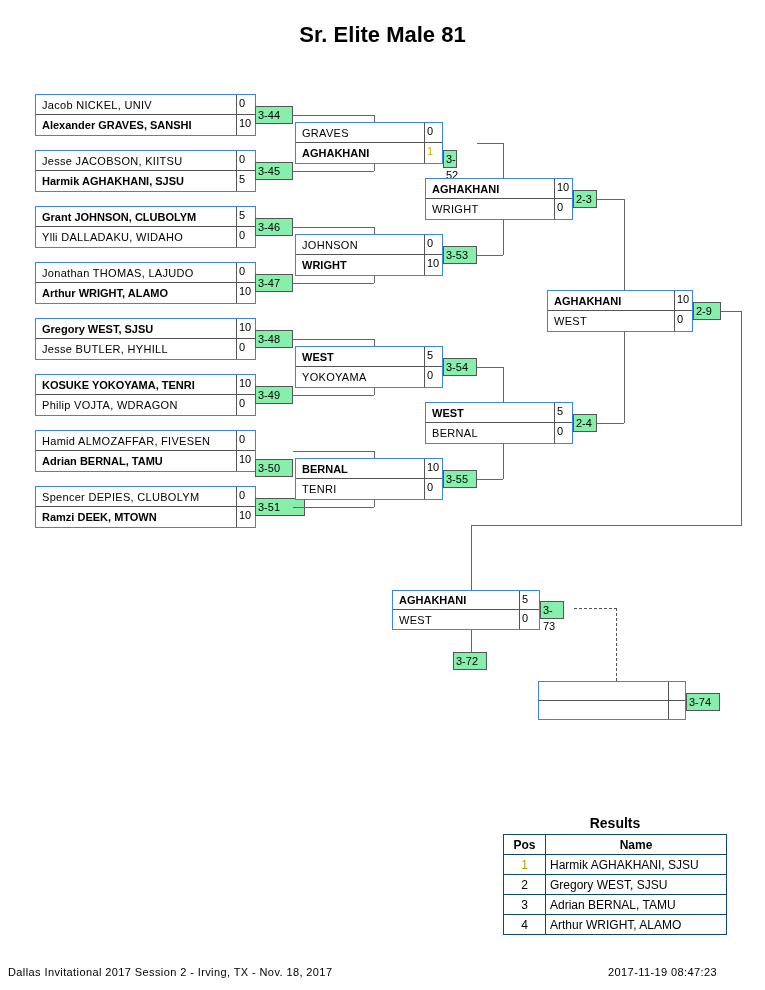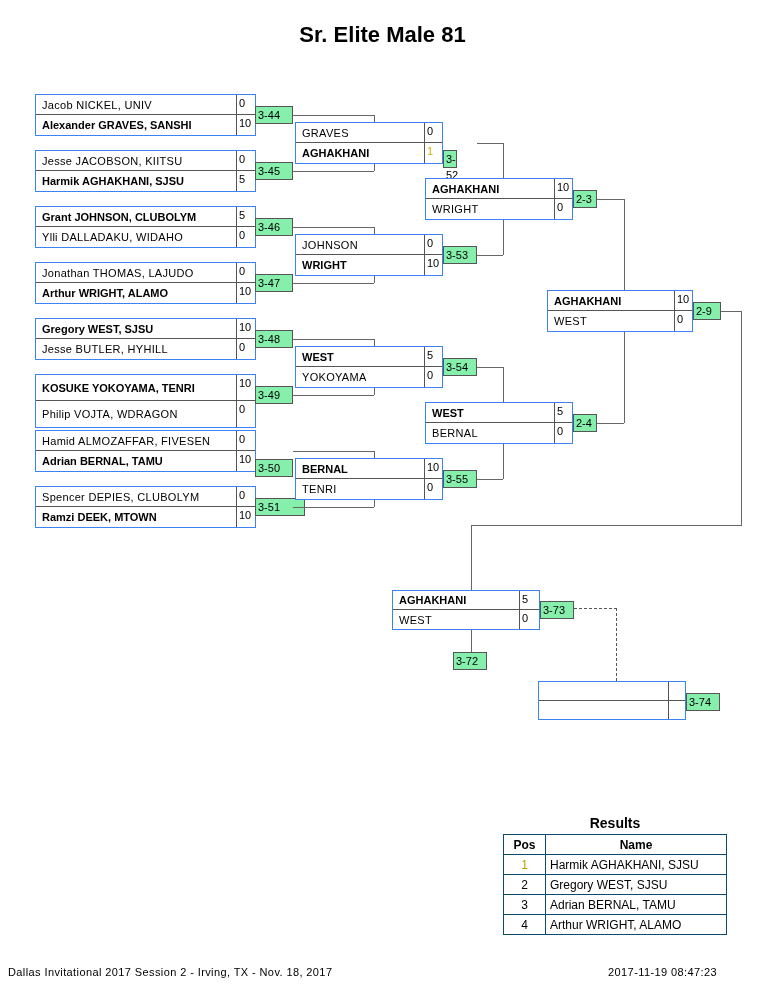--- a/index.html
+++ b/index.html
@@ -86,21 +86,21 @@
       <div class="row top">
         <span class="nm w" style="max-width: 194px; overflow: hidden;">Gregory WEST, SJSU</span>
         <span class="sc" style="width: 19px;">10</span>
       </div>
       <div class="row bot">
         <span class="nm" style="max-width: 194px; overflow: hidden;">Jesse BUTLER, HYHILL</span>
         <span class="sc" style="width: 19px;">0</span>
       </div>
     </div>
     <div class="lbl" style="left: 255px; top: 330px; width: 38px;">3-48</div>
-    <div class="box" style="left: 35px; top: 374px; width: 221px; height: 54px;">
+    <div class="box" style="left: 35px; top: 374px; width: 221px; height: 42px;">
       <div class="row top">
         <span class="nm w" style="max-width: 194px; overflow: hidden;">KOSUKE YOKOYAMA, TENRI</span>
         <span class="sc" style="width: 19px;">10</span>
       </div>
       <div class="row bot">
         <span class="nm" style="max-width: 194px; overflow: hidden;">Philip VOJTA, WDRAGON</span>
         <span class="sc" style="width: 19px;">0</span>
       </div>
     </div>
     <div class="lbl" style="left: 255px; top: 386px; width: 38px;">3-49</div>
@@ -238,21 +238,21 @@
     <div class="box" style="left: 392px; top: 590px; width: 148px; height: 40px;">
       <div class="row top">
         <span class="nm w" style="max-width: 120px; overflow: hidden;">AGHAKHANI</span>
         <span class="sc" style="width: 20px;">5</span>
       </div>
       <div class="row bot">
         <span class="nm" style="max-width: 120px; overflow: hidden;">WEST</span>
         <span class="sc" style="width: 20px;">0</span>
       </div>
     </div>
-    <div class="lbl" style="left: 540px; top: 601px; width: 34px;">3-73</div>
+    <div class="lbl" style="left: 540px; top: 601px; width: 24px;">3-73</div>
     <div class="ln" style="left: 471px; top: 630px; width: 1px; height: 22px;"></div>
     <div class="lbl" style="left: 453px; top: 652px; width: 34px;">3-72</div>
     <div class="dash-h" style="left: 574px; top: 608px; width: 43px;"></div>
     <div class="dash-v" style="left: 616px; top: 608px; height: 73px;"></div>
     <div class="box" style="left: 538px; top: 681px; width: 148px; height: 39px;">
       <div class="row top">
         <span class="nm" style="max-width: 123px; overflow: hidden;"></span>
         <span class="sc" style="width: 17px;"></span>
       </div>
       <div class="row bot">

